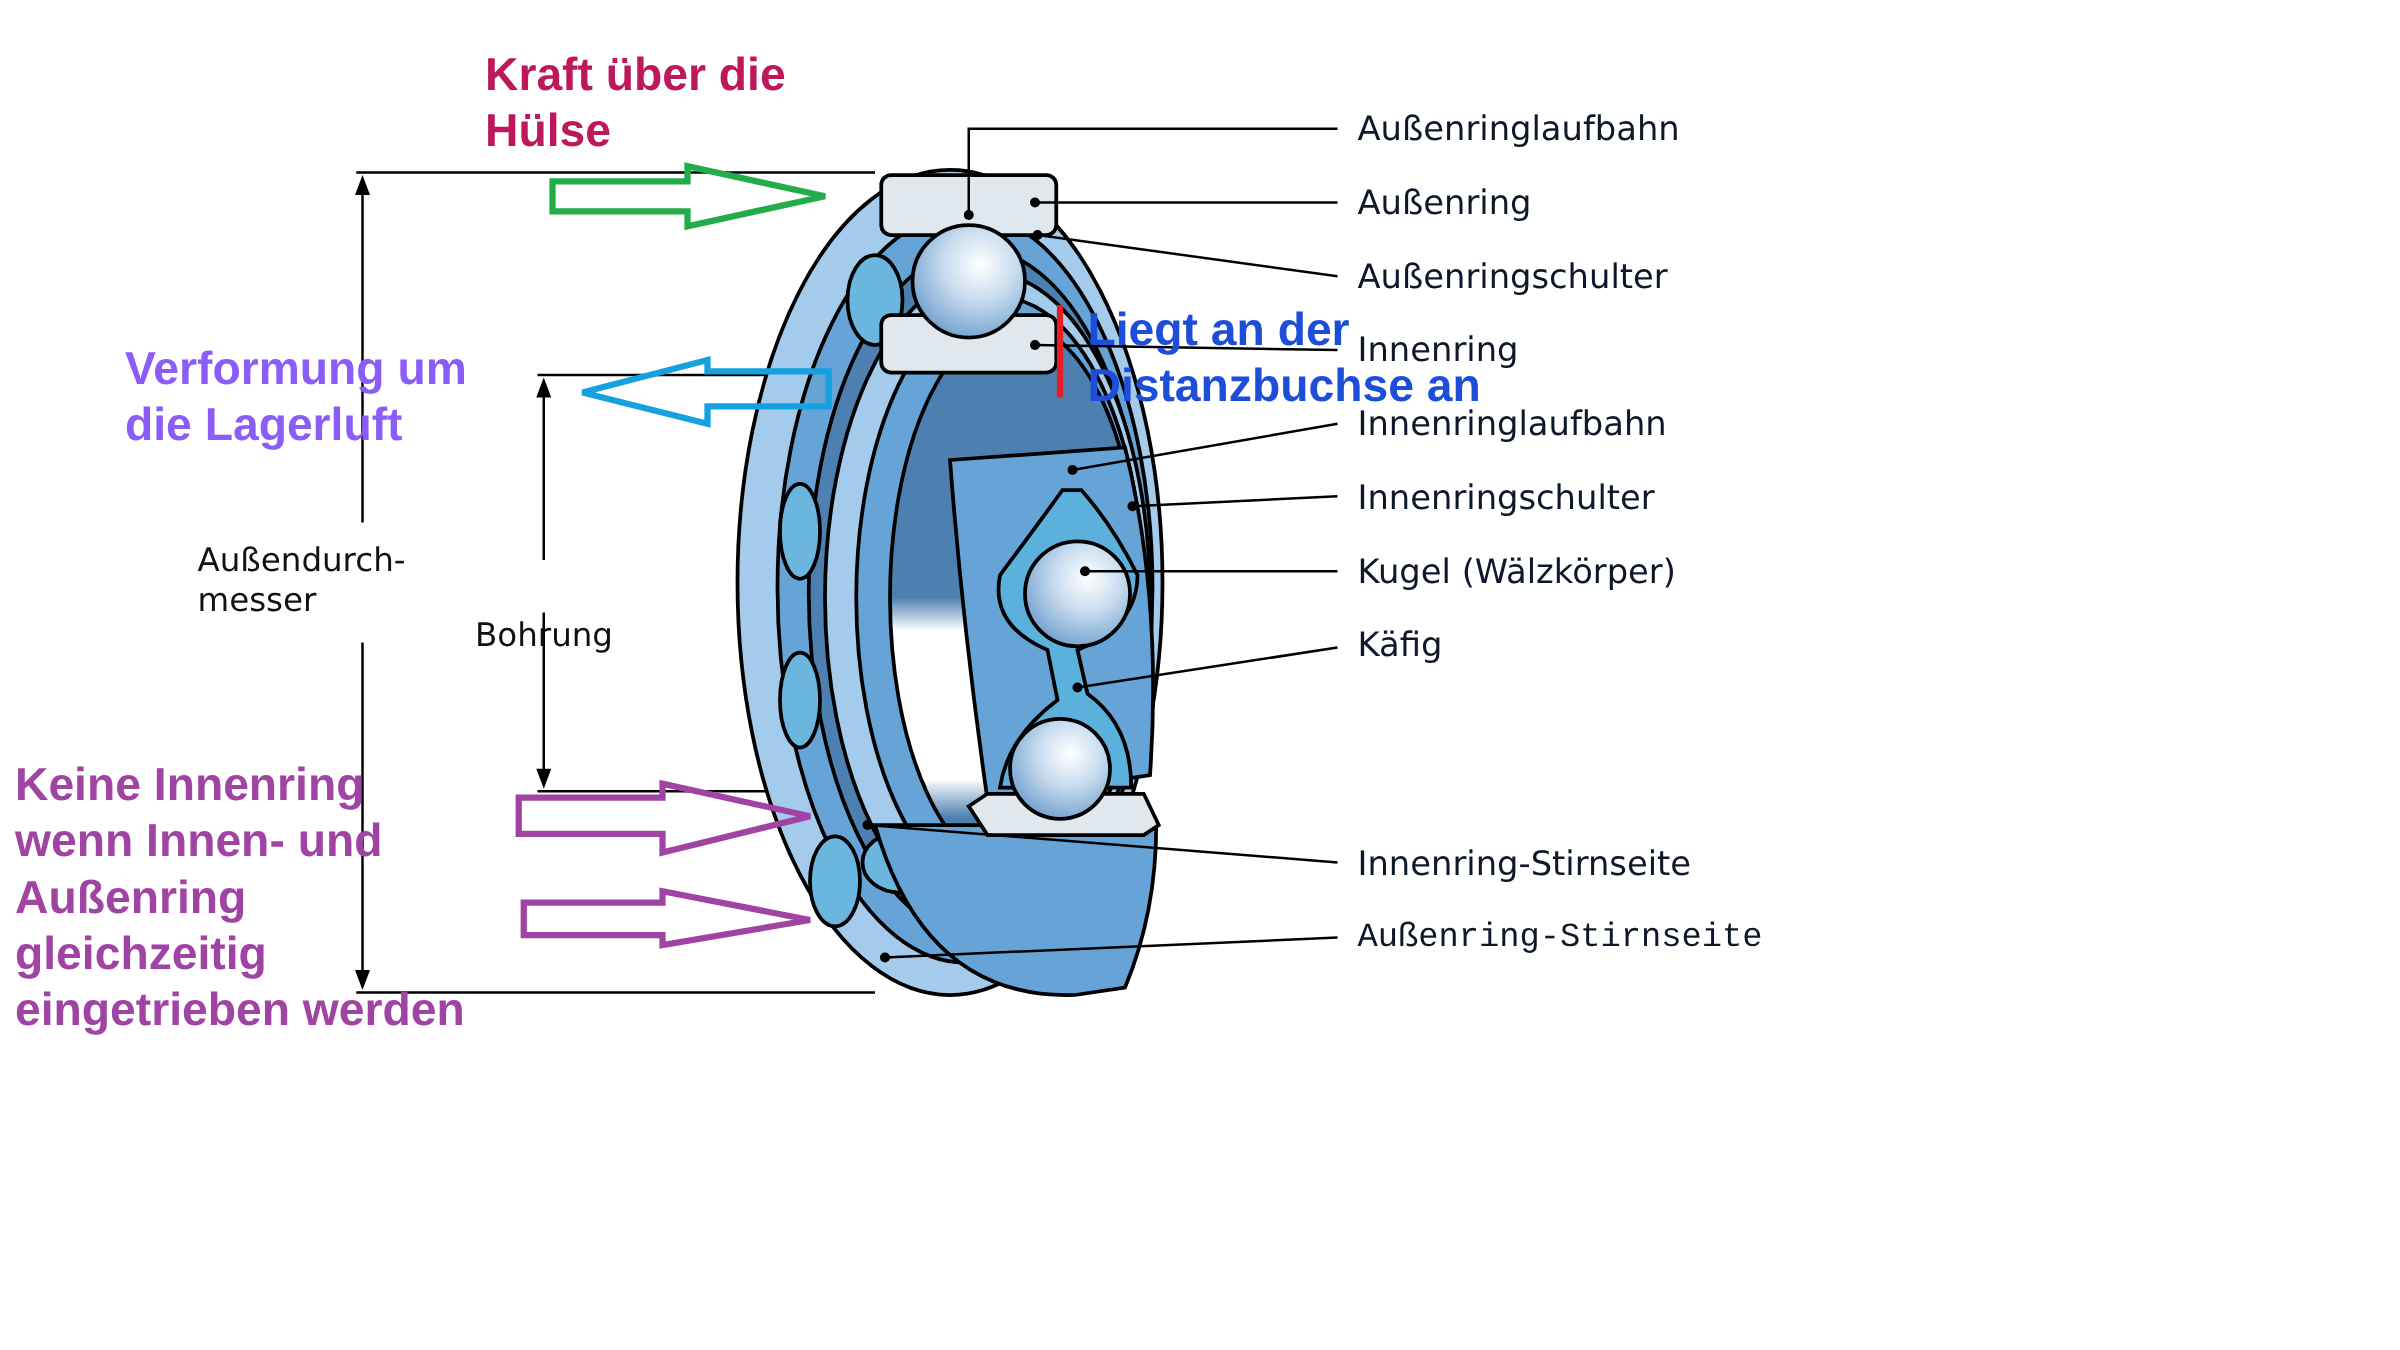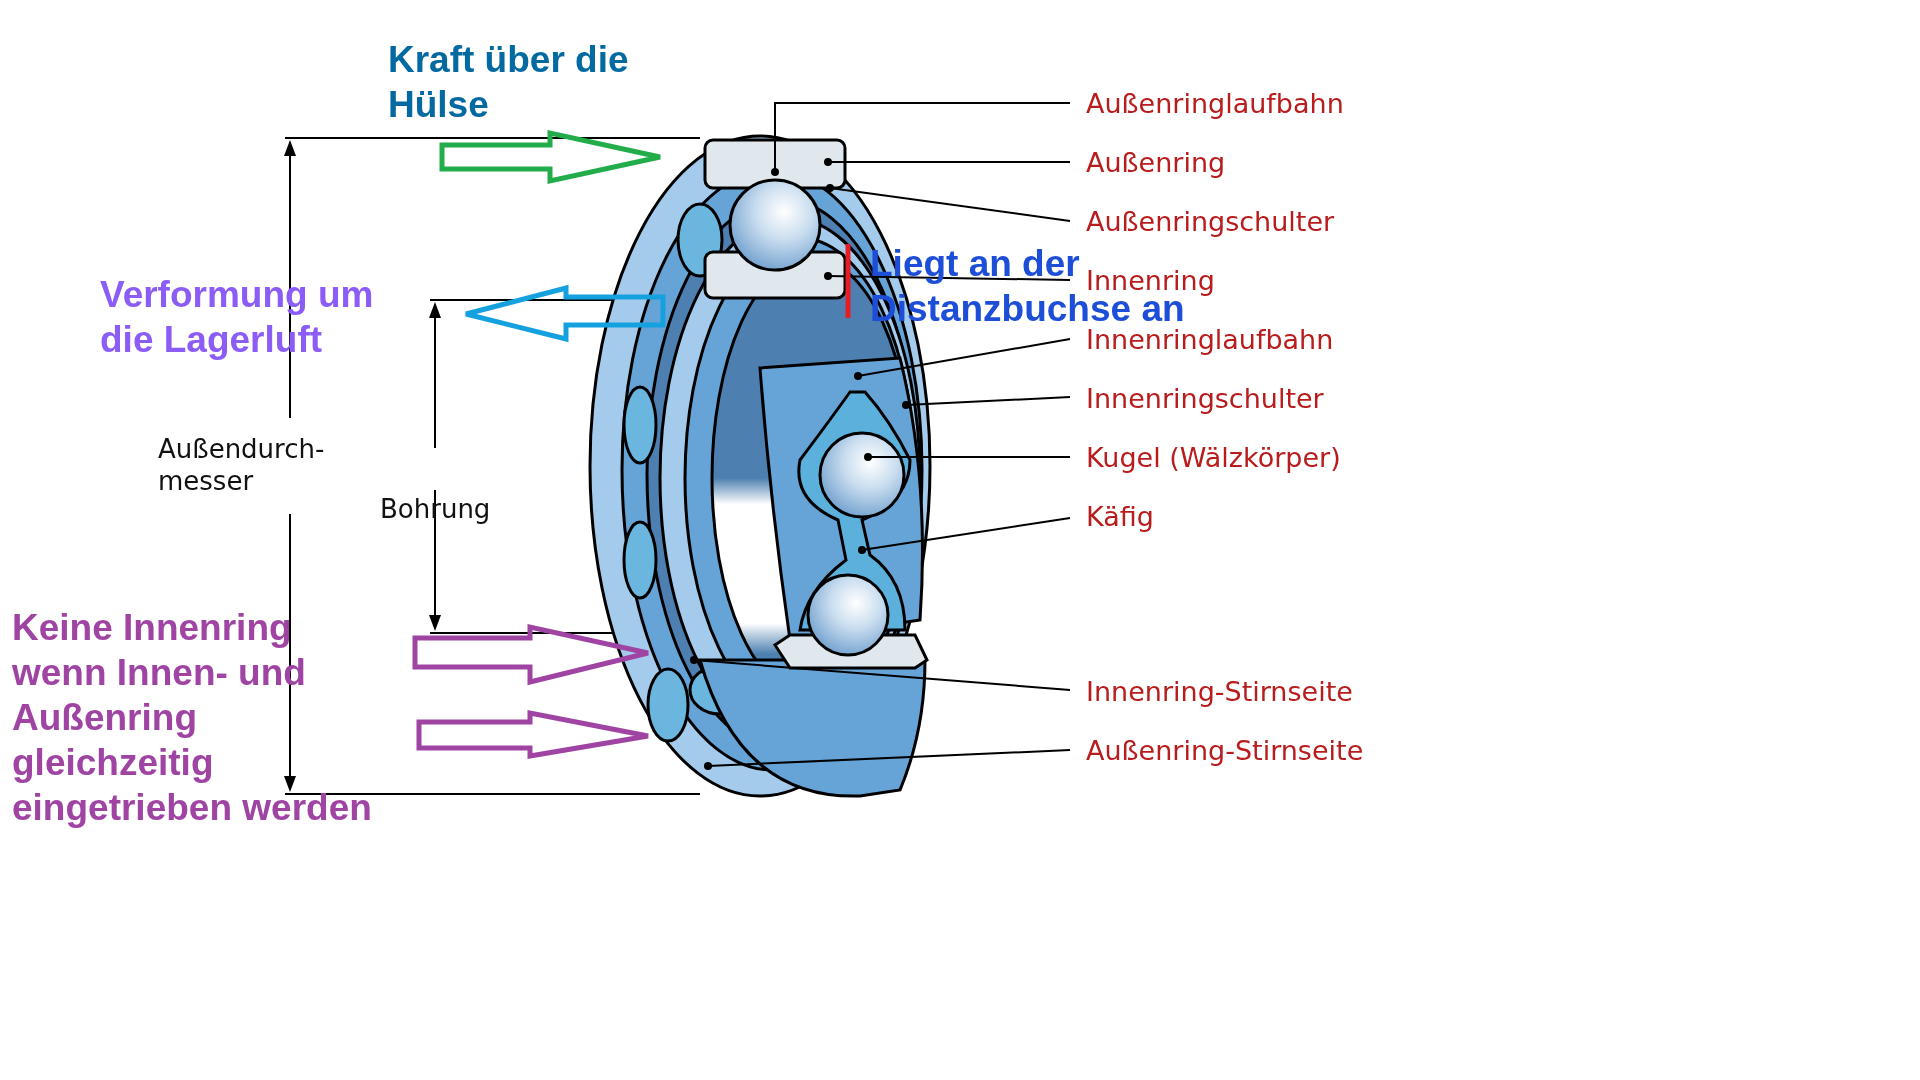--- a/index.html
+++ b/index.html
@@ -1,19 +1,19 @@
 <!DOCTYPE html>
 <html><head>
 <meta charset="utf-8">
 <style>
   html, body { margin:0; padding:0; background:#ffffff; }
   body { width:1920px; height:1080px; position:relative; overflow:hidden; font-family:"DejaVu Sans", sans-serif; }
   #stage { position:absolute; left:0; top:0; width:1920px; height:1080px; }
   svg#diagram { position:absolute; left:0; top:0; width:1920px; height:1080px; }
-  .lbl { position:absolute; white-space:nowrap; color:#b91c1c; font-family:"DejaVu Sans", sans-serif; font-size:27px; line-height:30px; }
+  .lbl { position:absolute; white-space:nowrap; color:#0f172a; font-family:"DejaVu Sans", sans-serif; font-size:27px; line-height:30px; }
   .note { position:absolute; font-family:"Liberation Sans", sans-serif; font-weight:bold; font-size:37px; line-height:45px; white-space:nowrap; }
   .dimlbl { position:absolute; font-family:"DejaVu Sans", sans-serif; font-size:26px; line-height:31px; color:#111; white-space:nowrap; }
 </style>
 </head>
 <body>
 
 <div id="stage">
 
 <svg id="diagram" viewBox="0 0 1920 1080" xmlns="http://www.w3.org/2000/svg">
   <defs>
@@ -118,27 +118,27 @@
 
 <div class="lbl" style="left:1086px;top:89px;">Außenringlaufbahn</div>
 <div class="lbl" style="left:1086px;top:148px;">Außenring</div>
 <div class="lbl" style="left:1086px;top:207px;">Außenringschulter</div>
 <div class="lbl" style="left:1086px;top:266px;">Innenring</div>
 <div class="lbl" style="left:1086px;top:325px;">Innenringlaufbahn</div>
 <div class="lbl" style="left:1086px;top:384px;">Innenringschulter</div>
 <div class="lbl" style="left:1086px;top:443px;">Kugel (Wälzkörper)</div>
 <div class="lbl" style="left:1086px;top:502px;">Käfig</div>
 <div class="lbl" style="left:1086px;top:677px;text-align:right;">Innenring-Stirnseite</div>
-<div class="lbl" style="left:1086px;top:736px;">Außenring-Stirnseite</div>
+<div class="lbl" style="left:1086px;top:736px;font-family:Liberation Mono, monospace;">Außenring-Stirnseite</div>
 
 <div class="dimlbl" style="left:158px;top:434px;">Außendurch-</div>
 <div class="dimlbl" style="left:158px;top:466px;">messer</div>
 <div class="dimlbl" style="left:380px;top:450px;margin-top:44px;">Bohrung</div>
 
-<div class="note" style="left:388px;top:37px;color:#0369a1;">
+<div class="note" style="left:388px;top:37px;color:#be185d;">
   <div>Kraft über die</div>
   <div>Hülse</div>
 </div>
 
 <div class="note" style="left:100px;top:272px;color:#8b5cf6;">
   <div>Verformung um</div>
   <div>die Lagerluft</div>
 </div>
 
 <div class="note" style="left:870px;top:241px;color:#1d4ed8;">

